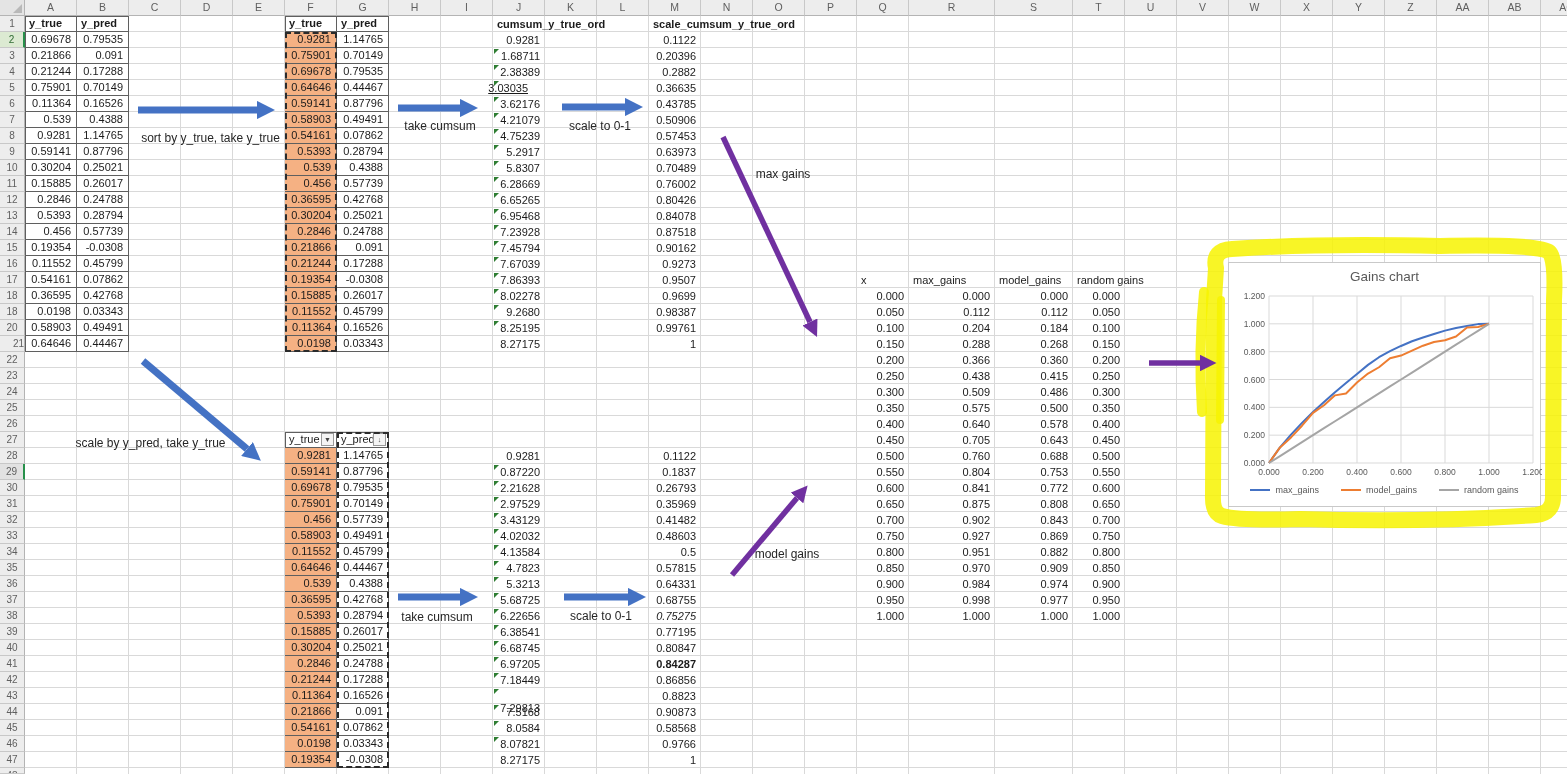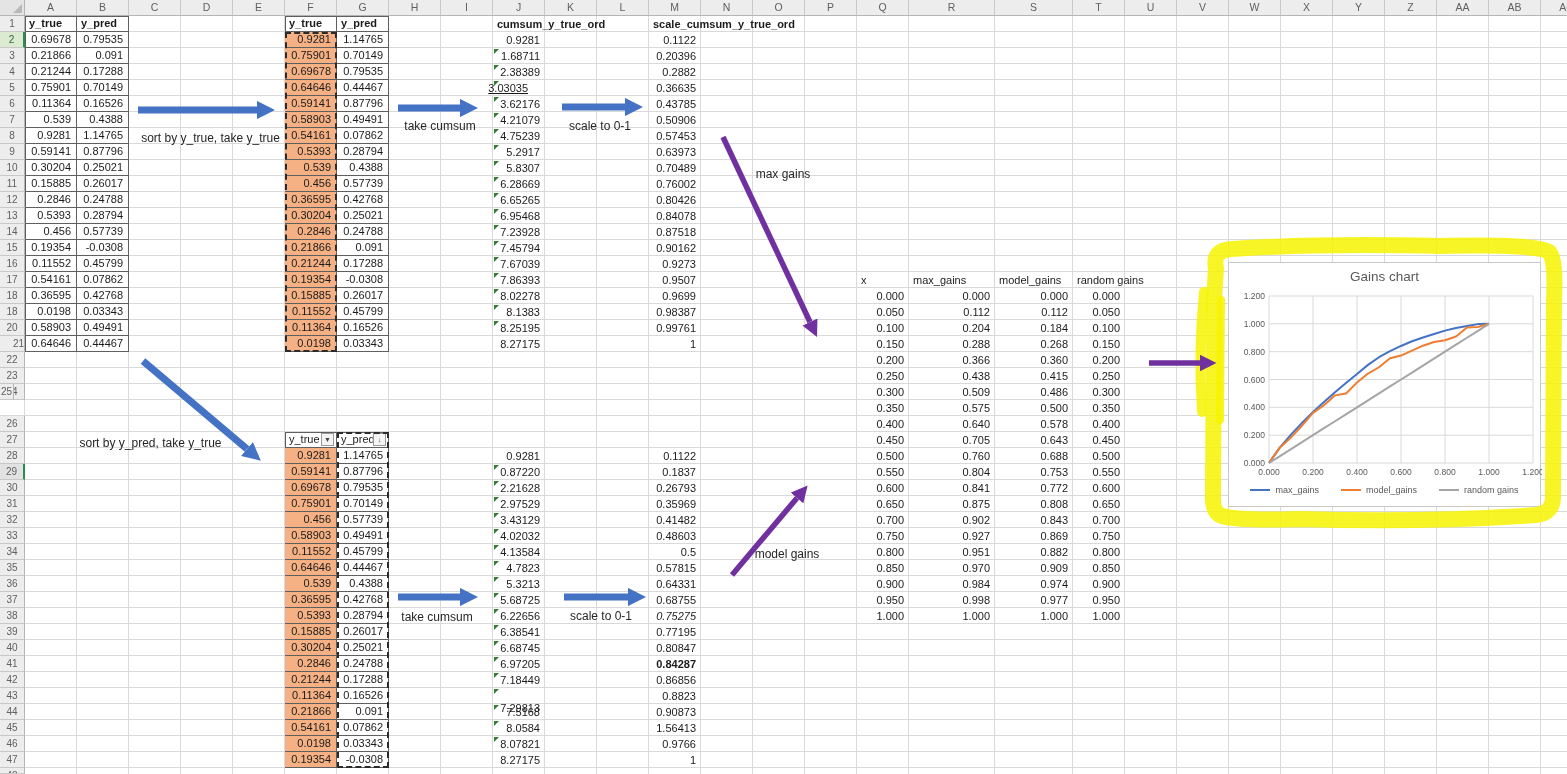--- a/index.html
+++ b/index.html
@@ -169,21 +169,21 @@
       <div class="rowhdr" style="left: 0px; top: 240px; width: 25px; height: 16px;">15</div>
       <div class="rowhdr" style="left: 0px; top: 256px; width: 25px; height: 16px;">16</div>
       <div class="rowhdr" style="left: 0px; top: 272px; width: 25px; height: 16px;">17</div>
       <div class="rowhdr" style="left: 0px; top: 288px; width: 25px; height: 16px;">18</div>
       <div class="rowhdr" style="left: 0px; top: 304px; width: 25px; height: 16px;">18</div>
       <div class="rowhdr" style="left: 0px; top: 320px; width: 25px; height: 16px;">20</div>
       <div class="rowhdr" style="left: 0px; top: 336px; width: 25px; height: 16px; text-align: right;">21</div>
       <div class="rowhdr" style="left: 0px; top: 352px; width: 25px; height: 16px;">22</div>
       <div class="rowhdr" style="left: 0px; top: 368px; width: 25px; height: 16px;">23</div>
       <div class="rowhdr" style="left: 0px; top: 384px; width: 25px; height: 16px;">24</div>
-      <div class="rowhdr" style="left: 0px; top: 384px; width: 14px; height: 16px;">25</div>
+      <div class="rowhdr" style="left: 0px; top: 400px; width: 25px; height: 16px;">25</div>
       <div class="rowhdr" style="left: 0px; top: 416px; width: 25px; height: 16px;">26</div>
       <div class="rowhdr" style="left: 0px; top: 432px; width: 25px; height: 16px;">27</div>
       <div class="rowhdr" style="left: 0px; top: 448px; width: 25px; height: 16px;">28</div>
       <div class="rowhdr sel29" style="left: 0px; top: 464px; width: 25px; height: 16px;">29</div>
       <div class="rowhdr" style="left: 0px; top: 480px; width: 25px; height: 16px;">30</div>
       <div class="rowhdr" style="left: 0px; top: 496px; width: 25px; height: 16px;">31</div>
       <div class="rowhdr" style="left: 0px; top: 512px; width: 25px; height: 16px;">32</div>
       <div class="rowhdr" style="left: 0px; top: 528px; width: 25px; height: 16px;">33</div>
       <div class="rowhdr" style="left: 0px; top: 544px; width: 25px; height: 16px;">34</div>
       <div class="rowhdr" style="left: 0px; top: 560px; width: 25px; height: 16px;">35</div>
@@ -297,21 +297,21 @@
       <div class="cell num" style="left: 493px; top: 144px; width: 52px; height: 16px;">5.2917</div>
       <div class="cell num" style="left: 493px; top: 160px; width: 52px; height: 16px;">5.8307</div>
       <div class="cell num" style="left: 493px; top: 176px; width: 52px; height: 16px;">6.28669</div>
       <div class="cell num" style="left: 493px; top: 192px; width: 52px; height: 16px;">6.65265</div>
       <div class="cell num" style="left: 493px; top: 208px; width: 52px; height: 16px;">6.95468</div>
       <div class="cell num" style="left: 493px; top: 224px; width: 52px; height: 16px;">7.23928</div>
       <div class="cell num" style="left: 493px; top: 240px; width: 52px; height: 16px;">7.45794</div>
       <div class="cell num" style="left: 493px; top: 256px; width: 52px; height: 16px;">7.67039</div>
       <div class="cell num" style="left: 493px; top: 272px; width: 52px; height: 16px;">7.86393</div>
       <div class="cell num" style="left: 493px; top: 288px; width: 52px; height: 16px;">8.02278</div>
-      <div class="cell num" style="left: 493px; top: 304px; width: 52px; height: 16px;">8.1383</div>
+      <div class="cell num" style="left: 493px; top: 304px; width: 52px; height: 16px;">9.2680</div>
       <div class="cell num" style="left: 493px; top: 320px; width: 52px; height: 16px;">8.25195</div>
       <div class="cell num" style="left: 493px; top: 336px; width: 52px; height: 16px;">8.27175</div>
       <div class="cell lft bold" style="left: 649px; top: 16px; width: 190px; height: 16px;">scale_cumsum_y_true_ord</div>
       <div class="cell num" style="left: 649px; top: 32px; width: 52px; height: 16px;">0.1122</div>
       <div class="cell num" style="left: 649px; top: 48px; width: 52px; height: 16px;">0.20396</div>
       <div class="cell num" style="left: 649px; top: 64px; width: 52px; height: 16px;">0.2882</div>
       <div class="cell num" style="left: 649px; top: 80px; width: 52px; height: 16px;">0.36635</div>
       <div class="cell num" style="left: 649px; top: 96px; width: 52px; height: 16px;">0.43785</div>
       <div class="cell num" style="left: 649px; top: 112px; width: 52px; height: 16px;">0.50906</div>
       <div class="cell num" style="left: 649px; top: 128px; width: 52px; height: 16px;">0.57453</div>
@@ -421,21 +421,21 @@
       <div class="cell num" style="left: 649px; top: 560px; width: 52px; height: 16px;">0.57815</div>
       <div class="cell num" style="left: 649px; top: 576px; width: 52px; height: 16px;">0.64331</div>
       <div class="cell num" style="left: 649px; top: 592px; width: 52px; height: 16px;">0.68755</div>
       <div class="cell num" style="left: 649px; top: 608px; width: 52px; height: 16px; font-style: italic;">0.75275</div>
       <div class="cell num" style="left: 649px; top: 624px; width: 52px; height: 16px;">0.77195</div>
       <div class="cell num" style="left: 649px; top: 640px; width: 52px; height: 16px;">0.80847</div>
       <div class="cell num" style="left: 649px; top: 656px; width: 52px; height: 16px; font-weight: bold;">0.84287</div>
       <div class="cell num" style="left: 649px; top: 672px; width: 52px; height: 16px;">0.86856</div>
       <div class="cell num" style="left: 649px; top: 688px; width: 52px; height: 16px;">0.8823</div>
       <div class="cell num" style="left: 649px; top: 704px; width: 52px; height: 16px;">0.90873</div>
-      <div class="cell num" style="left: 649px; top: 720px; width: 52px; height: 16px;">1.56413</div>
+      <div class="cell num" style="left: 649px; top: 720px; width: 52px; height: 16px;">0.58568</div>
       <div class="cell num" style="left: 649px; top: 736px; width: 52px; height: 16px;">0.9766</div>
       <div class="cell num" style="left: 649px; top: 752px; width: 52px; height: 16px;">1</div>
       <div class="tri" style="left: 494px; top: 465px;"></div>
       <div class="tri" style="left: 494px; top: 481px;"></div>
       <div class="tri" style="left: 494px; top: 497px;"></div>
       <div class="tri" style="left: 494px; top: 513px;"></div>
       <div class="tri" style="left: 494px; top: 529px;"></div>
       <div class="tri" style="left: 494px; top: 545px;"></div>
       <div class="tri" style="left: 494px; top: 561px;"></div>
       <div class="tri" style="left: 494px; top: 577px;"></div>
@@ -540,21 +540,21 @@
       <div class="dash" style="left: 285px; top: 32px; width: 52px; height: 320px;"></div>
       <div class="dash" style="left: 337px; top: 432px; width: 52px; height: 336px;"></div>
     </div>
 
   <div class="corner"></div>
 
   <div class="note" style="left:128px;top:131px;width:165px;">sort by y_true, take y_true</div>
   <div class="note" style="left:390px;top:119px;width:100px;">take cumsum</div>
   <div class="note" style="left:550px;top:119px;width:100px;">scale to 0-1</div>
   <div class="note" style="left:733px;top:167px;width:100px;">max gains</div>
-  <div class="note" style="left:68px;top:436px;width:165px;">sort by y_pred, take y_true</div>
+  <div class="note" style="left:68px;top:436px;width:165px;">scale by y_pred, take y_true</div>
   <div class="note" style="left:387px;top:610px;width:100px;">take cumsum</div>
   <div class="note" style="left:551px;top:609px;width:100px;">scale to 0-1</div>
   <div class="note" style="left:737px;top:547px;width:100px;">model gains</div>
 
   <div id="chartbox">
     <div id="chart-title">Gains chart</div>
     <svg id="chart-svg" width="313" height="245">
         <line x1="40" y1="200" x2="40" y2="33" stroke="#d9d9d9" stroke-width="1"></line>
         <line x1="40" y1="200" x2="304" y2="200" stroke="#d9d9d9" stroke-width="1"></line>
         <text x="40" y="212" text-anchor="middle" font-size="8.5" fill="#595959" font-family="Liberation Sans, sans-serif">0.000</text>

